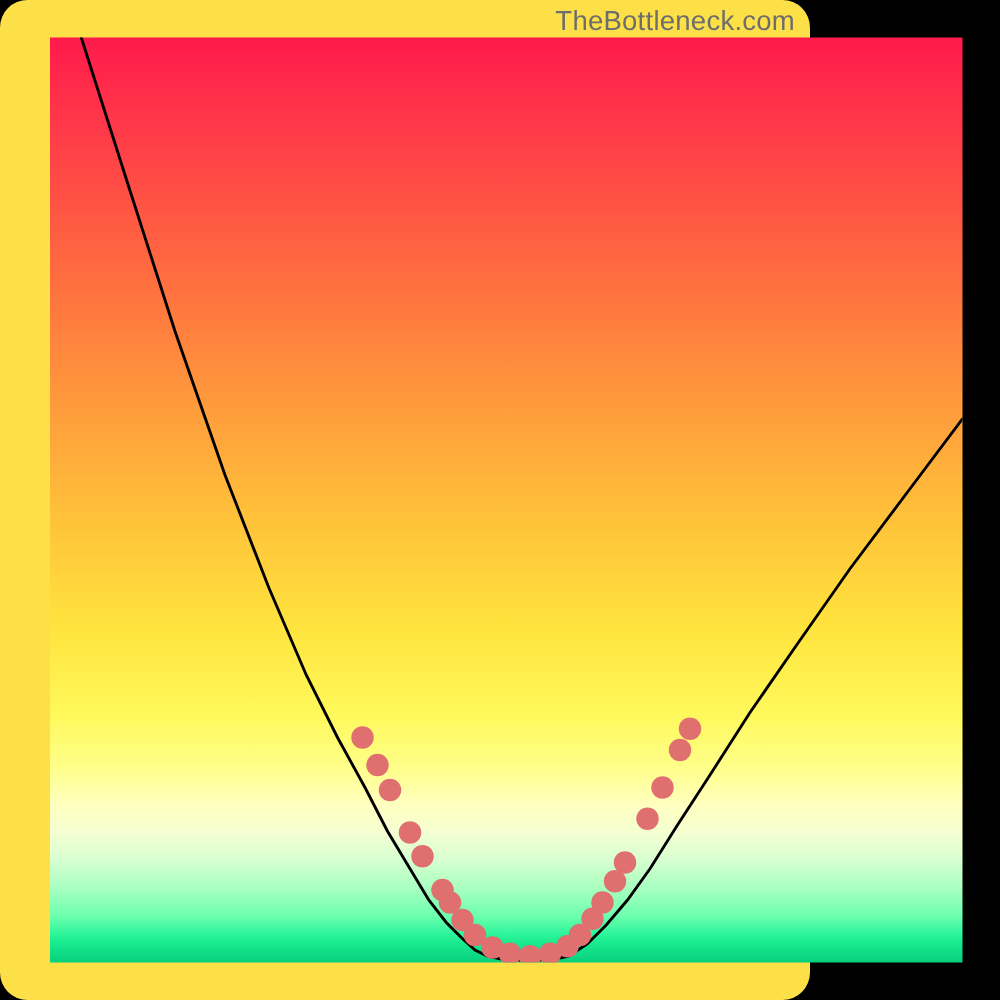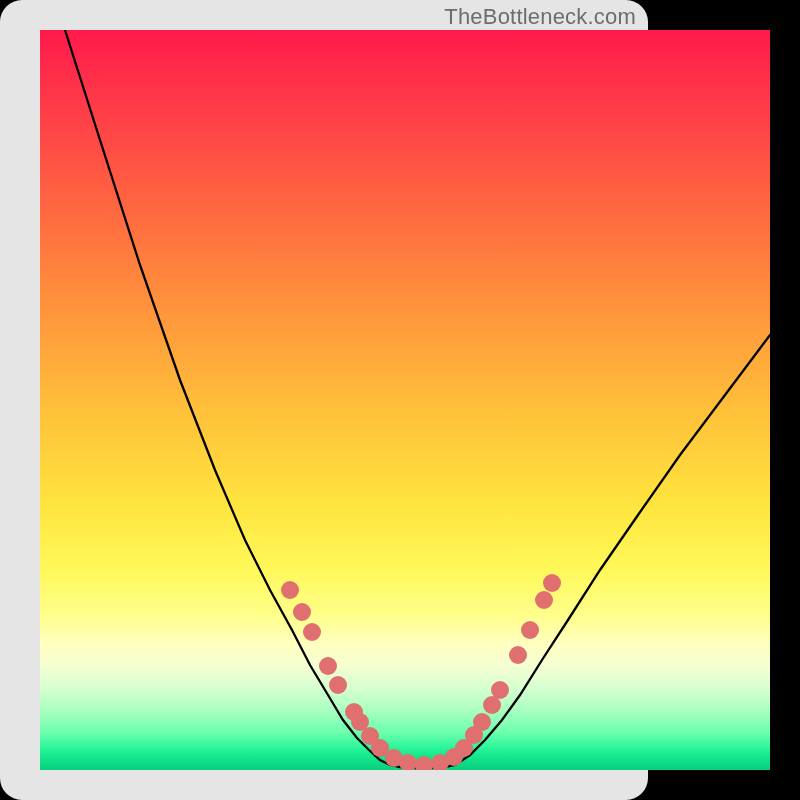--- a/index.html
+++ b/index.html
@@ -10,21 +10,21 @@
     overflow: hidden;
     background: #000;
     font-family: Arial, Helvetica, sans-serif;
   }
   .frame {
     position: absolute;
     left: 0;
     top: 0;
     width: 648px;
     height: 800px;
-    background: #e5e5e5;
+    background: #fde047;
     border-radius: 22px;
   }
   .plot {
     position: absolute;
     left: 40px;
     top: 30px;
     width: 730px;
     height: 740px;
     background: linear-gradient(to bottom,
       #ff1a4b 0%,

